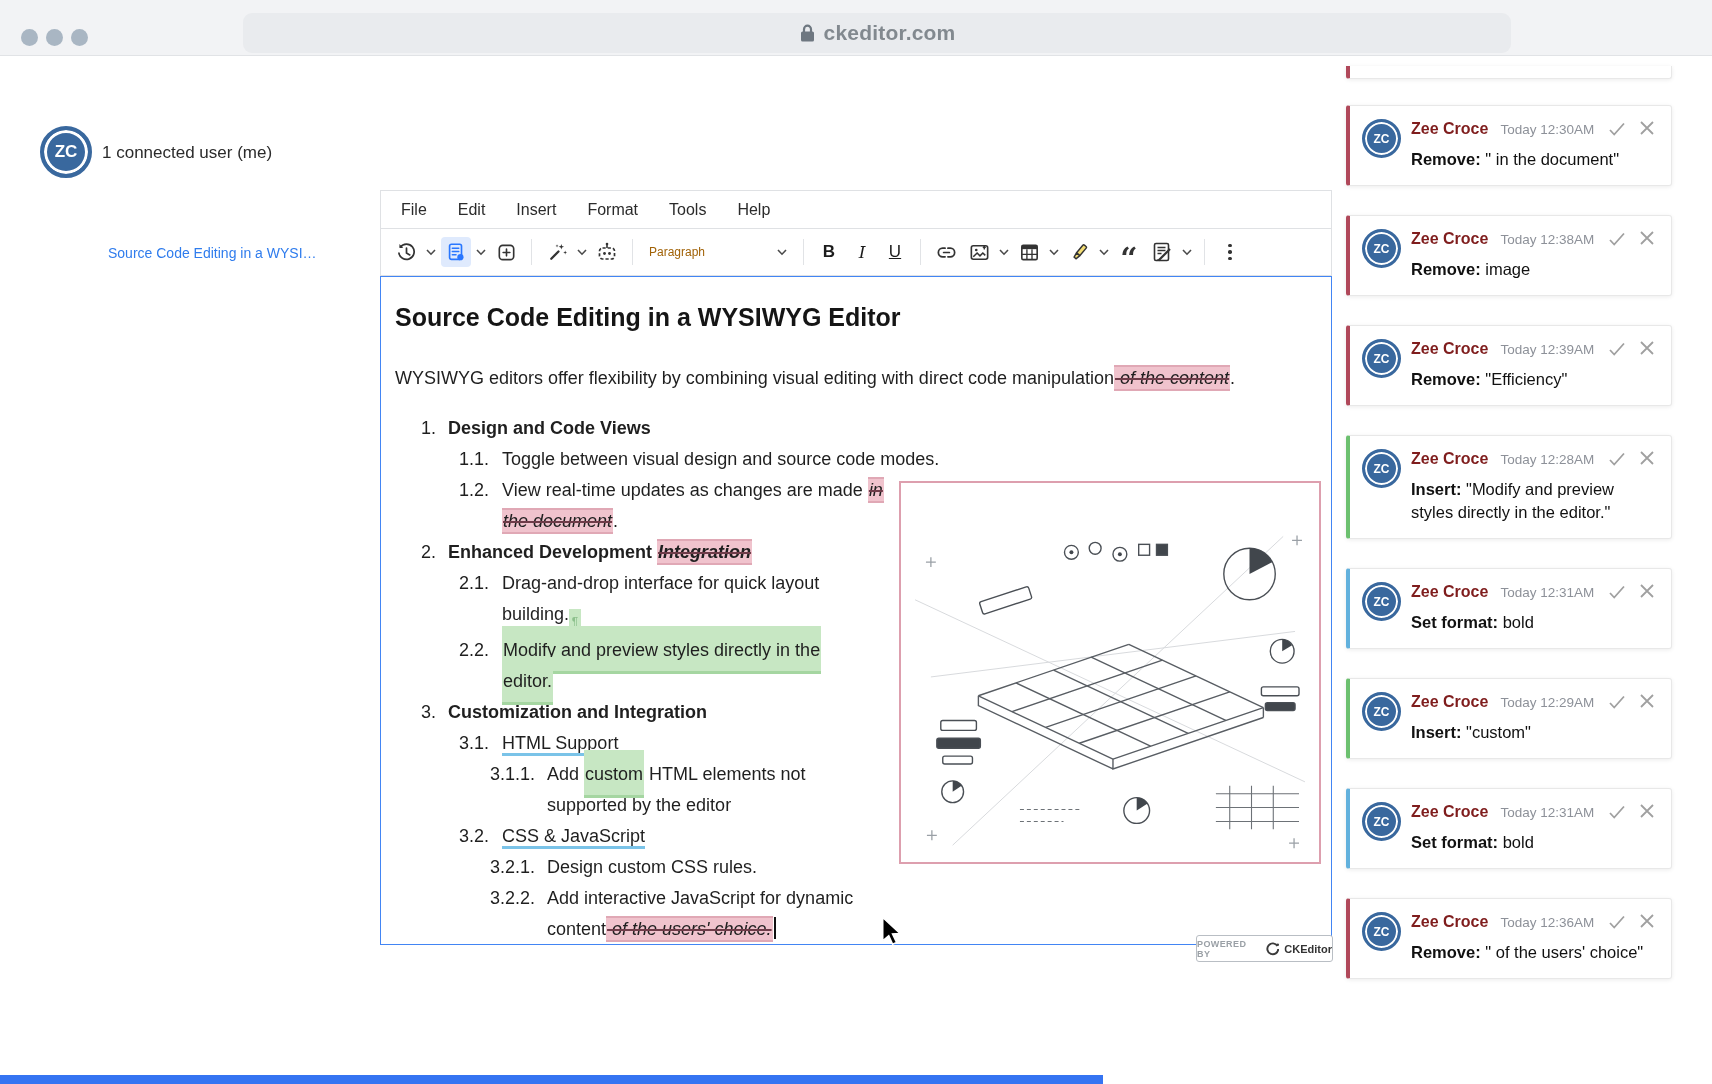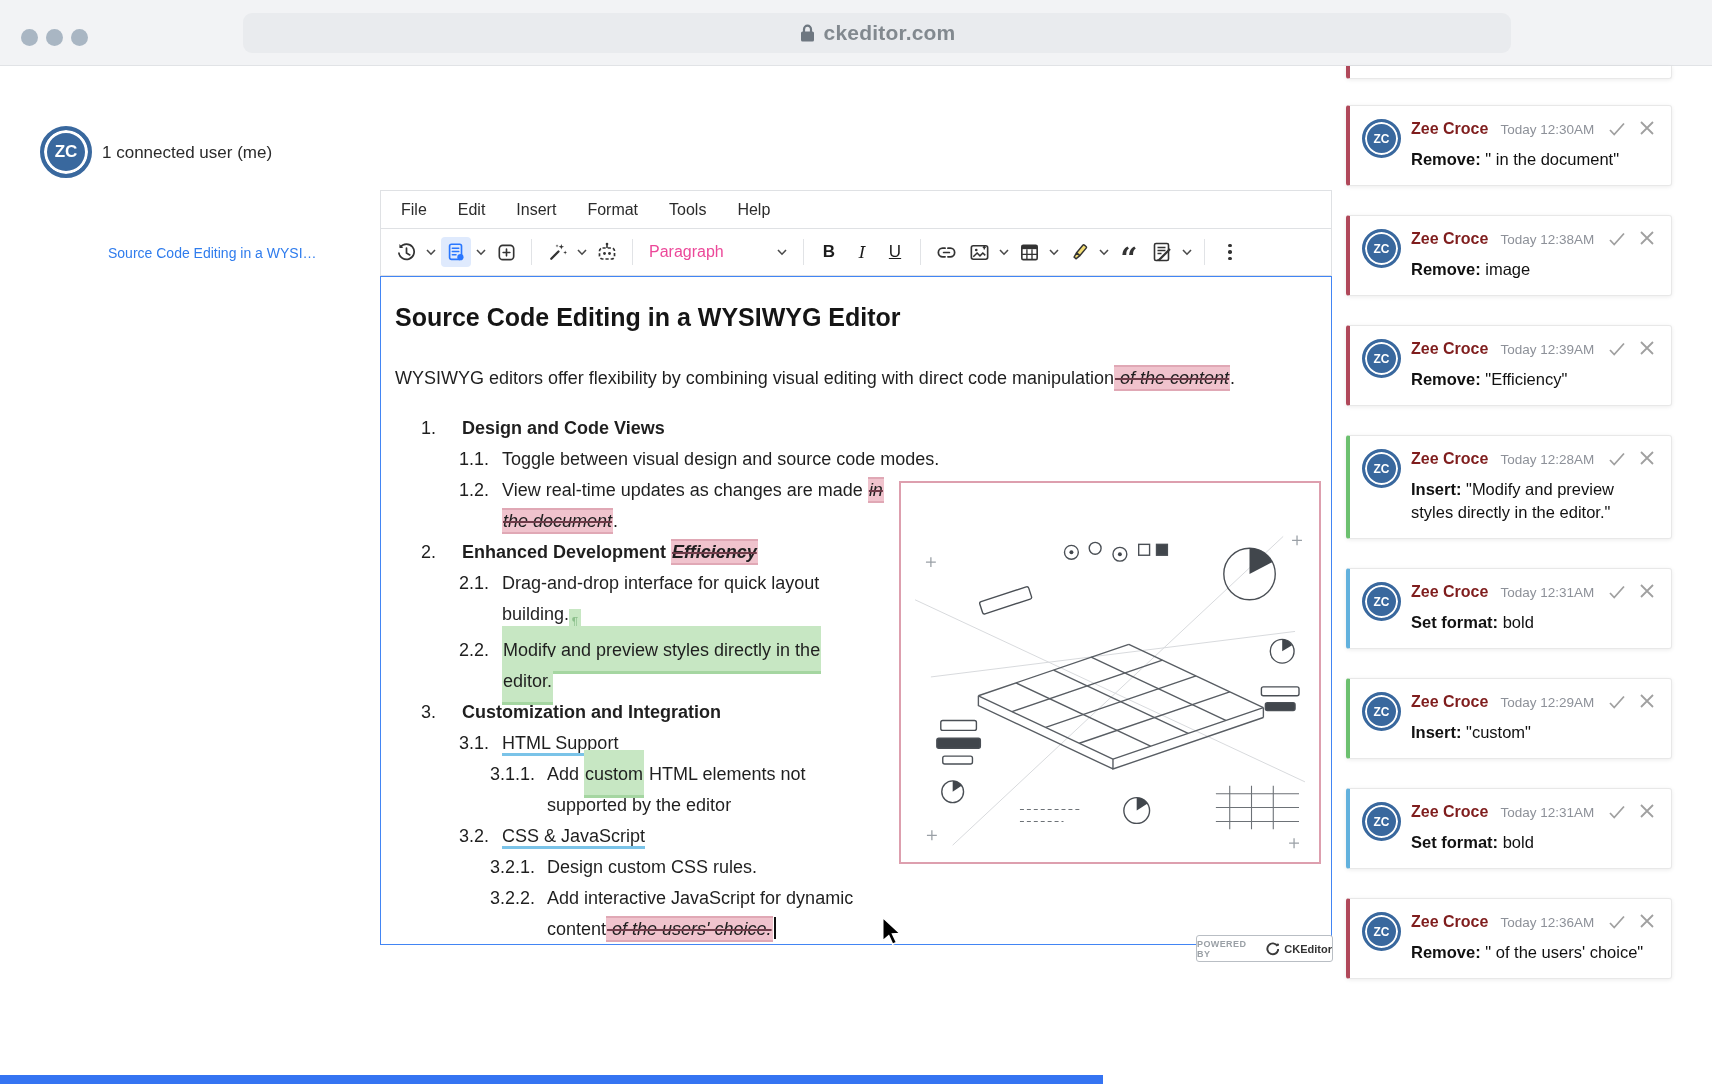--- a/index.html
+++ b/index.html
@@ -6,21 +6,21 @@
     --accent-blue:#2977ff; --link-blue:#2f7ced; --remove-red:#b0485a;
     --insert-green:#6cc06f; --format-blue:#62b1dd; --remove-bg:#f0c3cd;
     --insert-bg:#c7e7c3; --format-underline:#7ac3e8; --avatar-blue:#39689e;
     --focus-border:#4285f4; --progress-blue:#3574f2; --image-border:#dd9fae;
   }
   *{margin:0;padding:0;box-sizing:border-box;}
   html,body{width:1712px;height:1084px;overflow:hidden;background:#fff;
     font-family:"Liberation Sans",sans-serif;color:#1c1c1c;}
 
   
-  .chrome{position:absolute;left:0;top:0;width:1712px;height:66px;background:#f2f3f5;border-bottom:1px solid #e1e3e6;}
+  .chrome{position:absolute;left:0;top:0;width:1712px;height:56px;background:#f2f3f5;border-bottom:1px solid #e1e3e6;}
   .tdot{position:absolute;top:29px;width:17px;height:17px;border-radius:50%;background:#a9b6c3;}
   .urlbar{position:absolute;left:243px;top:13px;width:1268px;height:40px;background:#e9ebee;border-radius:9px;
     display:flex;align-items:center;justify-content:center;gap:8px;}
   .url-text{font-size:21px;color:#82898f;font-weight:600;letter-spacing:.2px;}
 
   
   .avatar{border-radius:50%;background:var(--avatar-blue);color:#fff;display:flex;align-items:center;justify-content:center;
     font-weight:bold;border:4px solid var(--avatar-blue);box-shadow:inset 0 0 0 3px #fff;}
   .avatar-main{position:absolute;left:40px;top:126px;width:52px;height:52px;font-size:17px;}
   .connected{position:absolute;left:102px;top:143px;font-size:17px;color:#2b2b2b;}
@@ -29,39 +29,39 @@
   
   .editor{position:absolute;left:380px;top:190px;width:952px;}
   .menubar{height:38px;background:#fff;border:1px solid #dfe1e4;border-bottom:none;
     display:flex;align-items:center;padding-left:20px;gap:31px;font-size:16px;color:#2b2b2b;}
   .menubar span{cursor:pointer;}
   .toolbar{height:48px;background:#fff;border:1px solid #dfe1e4;display:flex;align-items:center;padding:0 10px;gap:3px;}
   .tbtn{width:30px;height:30px;display:flex;align-items:center;justify-content:center;border-radius:4px;flex:0 0 auto;}
   .tbtn.active{background:#dfeafd;}
   .chev{width:14px;height:30px;display:flex;align-items:center;justify-content:center;flex:0 0 auto;}
   .tsep{width:1px;height:26px;background:#e1e3e6;margin:0 7px;flex:0 0 auto;}
-  .pselect{width:150px;height:30px;display:flex;align-items:center;justify-content:space-between;padding:0 6px;font-size:16px;color:#ec4899;text-align:center;}
+  .pselect{width:150px;height:30px;display:flex;align-items:center;justify-content:space-between;padding:0 6px;font-size:12px;color:#a16207;text-align:center;}
   .blet{font-size:17px;font-weight:bold;}
   .ilet{font-size:17px;font-style:italic;font-family:"DejaVu Serif",serif;}
   .ulet{font-size:17px;text-decoration:underline;}
   .quote-glyph{font-family:"DejaVu Serif",serif;font-size:30px;font-weight:bold;line-height:10px;color:#333;padding-top:14px;}
   .kebab{display:flex;flex-direction:column;gap:3px;align-items:center;}
   .kebab i{width:3.5px;height:3.5px;border-radius:50%;background:#333;}
 
   .content{position:relative;height:669px;background:#fff;border:1.5px solid var(--focus-border);overflow:hidden;
     padding:0 14px;font-size:18px;color:#1f1f1f;}
   .dheading{margin-top:26px;font-size:25px;font-weight:bold;color:#151515;white-space:nowrap;}
   .dintro{margin-top:31px;line-height:31px;white-space:nowrap;}
   .dlist{margin-top:19px;}
   .dline{display:flex;line-height:31px;white-space:nowrap;}
   .dline .num{flex:0 0 auto;margin-right:9px;}
   .lvl1{padding-left:26px;}.lvl1 .num{min-width:18px;}
   .lvl2{padding-left:64px;}.lvl2 .num{min-width:34px;}
   .lvl3{padding-left:95px;}.lvl3 .num{min-width:48px;}
-  .bold{font-weight:bold;margin-left:14px;}
+  .bold{font-weight:bold;}
   .mk-rm{background:var(--remove-bg);box-shadow:inset 0 2px 0 #e0a8b5,inset 0 -2px 0 #e0a8b5;
     text-decoration:line-through;text-decoration-thickness:2px;text-decoration-color:#6f3c49;padding:3px 1px;font-style:italic;}
   .mk-ins{background:var(--insert-bg);box-shadow:inset 0 -3px 0 #a5d6a1;padding:14px 1px;}
   .mk-fmt{box-shadow:0 3px 0 var(--format-underline);}
   .mk-pilcrow{display:inline-block;width:12px;height:26px;line-height:26px;text-align:center;vertical-align:-6px;
     background:var(--insert-bg);box-shadow:inset 0 -3px 0 #a5d6a1;color:#8cc08c;font-size:12px;}
   .caret{display:inline-block;width:2px;height:22px;background:#111;vertical-align:-4px;margin-left:1px;}
   .dimg{position:absolute;top:204px;right:10px;width:422px;height:383px;border:2px solid var(--image-border);background:#fff;}
   .badge{position:absolute;left:1196px;top:935px;width:137px;height:27px;background:#fff;border:1px solid #b9bec4;border-radius:3px;
     display:flex;align-items:center;justify-content:center;gap:5px;}
@@ -288,21 +288,21 @@
         <div class="dline lvl2">
           <span class="num">1.1.</span>
           <span class="txt">Toggle between visual design and source code modes.</span>
         </div>
         <div class="dline lvl2">
           <span class="num">1.2.</span>
           <span class="txt">View real-time updates as changes are made <span class="mk-rm">in</span><br><span class="mk-rm">the document</span>.</span>
         </div>
         <div class="dline lvl1">
           <span class="num">2.</span>
-          <span class="txt bold">Enhanced Development <span class="mk-rm">Efficiency</span></span>
+          <span class="txt bold">Enhanced Development <span class="mk-rm">Integration</span></span>
         </div>
         <div class="dline lvl2">
           <span class="num">2.1.</span>
           <span class="txt">Drag-and-drop interface for quick layout<br>building.<span class="mk-pilcrow">¶</span></span>
         </div>
         <div class="dline lvl2">
           <span class="num">2.2.</span>
           <span class="txt"><span class="mk-ins">Modify and preview styles directly in the</span><br><span class="mk-ins">editor.</span></span>
         </div>
         <div class="dline lvl1">

